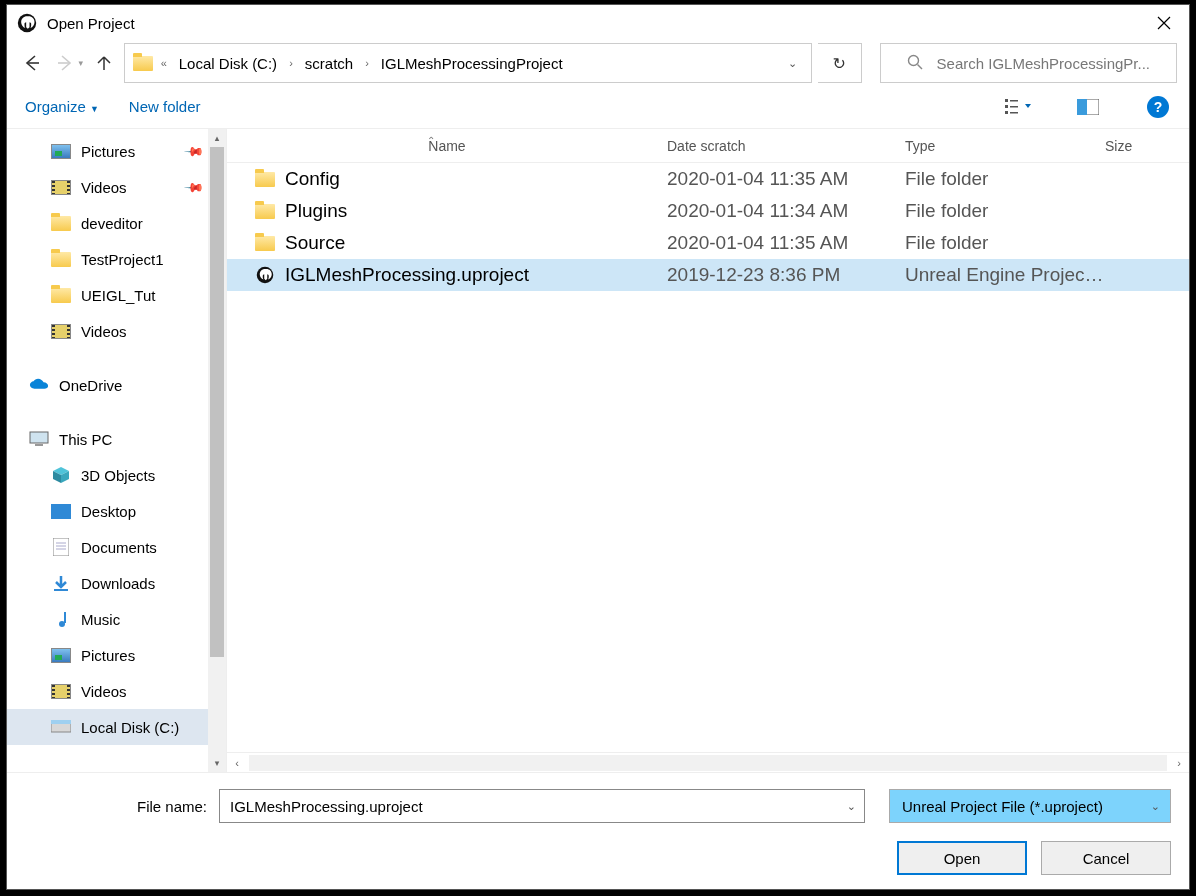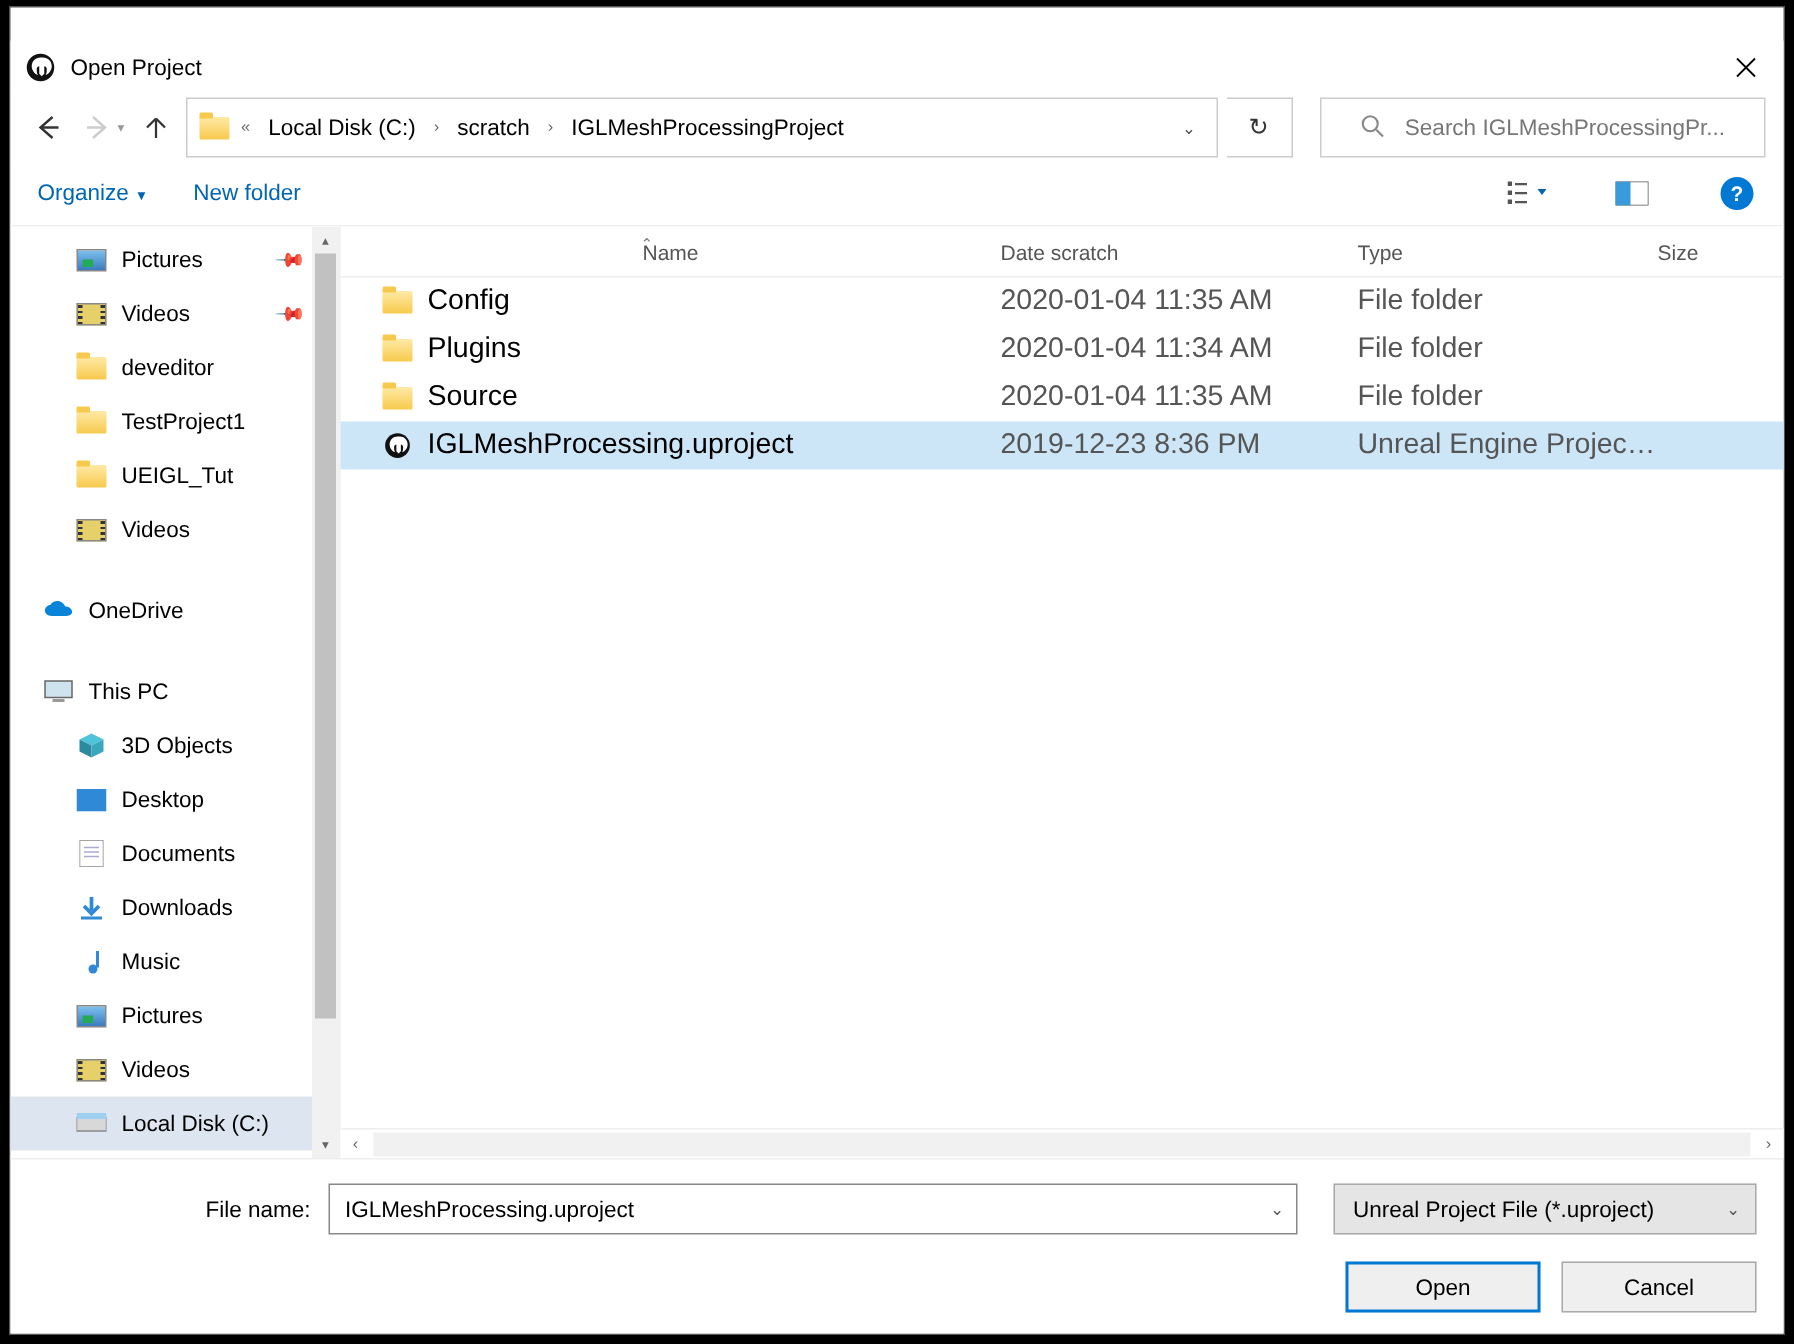--- a/index.html
+++ b/index.html
@@ -20,21 +20,20 @@
       flex-direction: column;
       border: 1px solid #555;
     }
     
     .titlebar {
       height: 36px;
       display: flex;
       align-items: center;
       padding-left: 10px;
       background: #fff;
-      margin-top: 22px;
     }
     .titlebar .ue-icon {
       width: 20px; height: 20px;
       margin-right: 10px;
     }
     .titlebar .title {
       flex: 1;
       font-size: 15px;
       color: #000;
     }
@@ -199,21 +198,21 @@
     .fnlabel { font-size:15px; margin-left:112px; margin-right:2px;}
     .fninput {
       flex:1; height:34px; border:1px solid #888; padding:0 10px;
       font-size:15px; display:flex; align-items:center;
       position:relative;
     }
     .fninput .dd { position:absolute; right:8px; font-size:11px; color:#555;}
     .filter {
       width:282px; height:34px; border:1px solid #aaa;
       display:flex; align-items:center; padding:0 12px; font-size:15px;
-      background:#e5e5e5;
+      background:#7dd3fc;
       position:relative; margin-left:14px;
     }
     .filter .dd { position:absolute; right:10px; font-size:11px; color:#555;}
     .btnrow { display:flex; justify-content:flex-end; gap:14px;}
     .btn {
       width:130px; height:34px;
       border:1px solid #aaa; background:#efefef;
       display:flex; align-items:center; justify-content:center;
       font-size:15px;
     }

